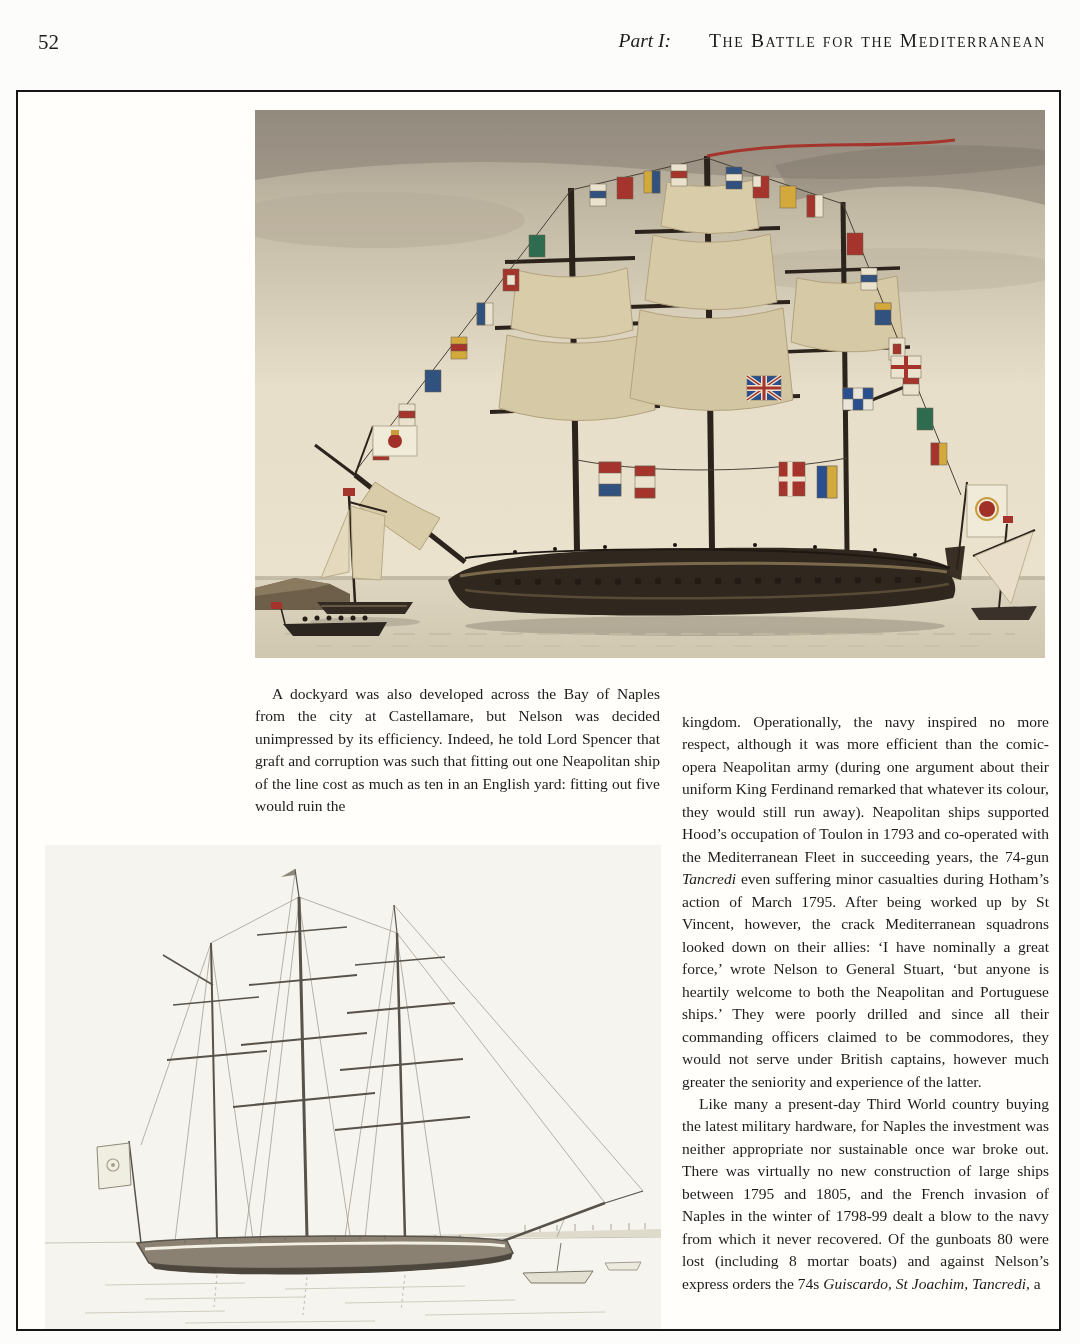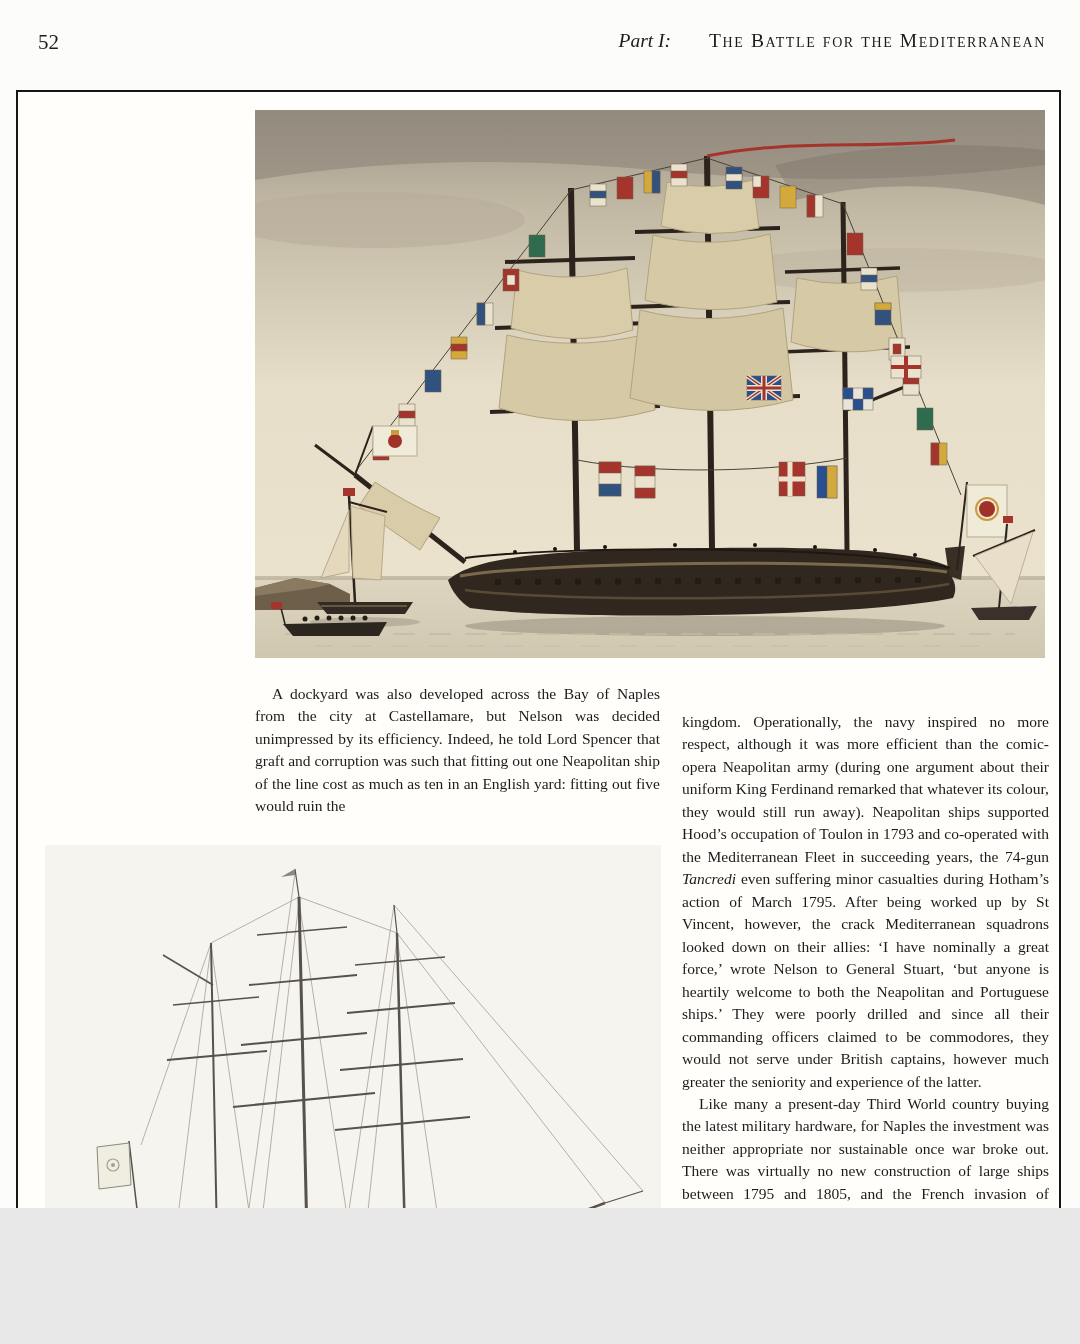--- a/index.html
+++ b/index.html
@@ -1,16 +1,16 @@
 <!DOCTYPE html>
 <html><head>
 <meta charset="utf-8">
 <style>
   html,body{margin:0;padding:0;background:#e8e8e8;}
-  .page{position:relative;width:1080px;height:1208px;background:#fcfcfa;overflow:hidden;
+  .page{position:relative;width:1080px;height:1344px;background:#fcfcfa;overflow:hidden;
         font-family:"Liberation Serif", serif;color:#1b1b1b;margin:0 auto;}
   
   .running-header{position:absolute;top:30px;left:38px;right:34px;height:30px;}
   .page-num{position:absolute;left:0;top:0;font-size:21px;}
   .header-title{position:absolute;right:0;top:0;font-size:19.5px;white-space:nowrap;}
   .header-title .part{font-style:italic;margin-right:8px;}
   .header-title .chap{font-variant:small-caps;letter-spacing:1.6px;margin-left:30px;}
   
   .frame{position:absolute;left:16px;top:90px;width:1045px;height:1241px;border:2px solid #161616;
          box-sizing:border-box;background:#fffefb;overflow:hidden;}

